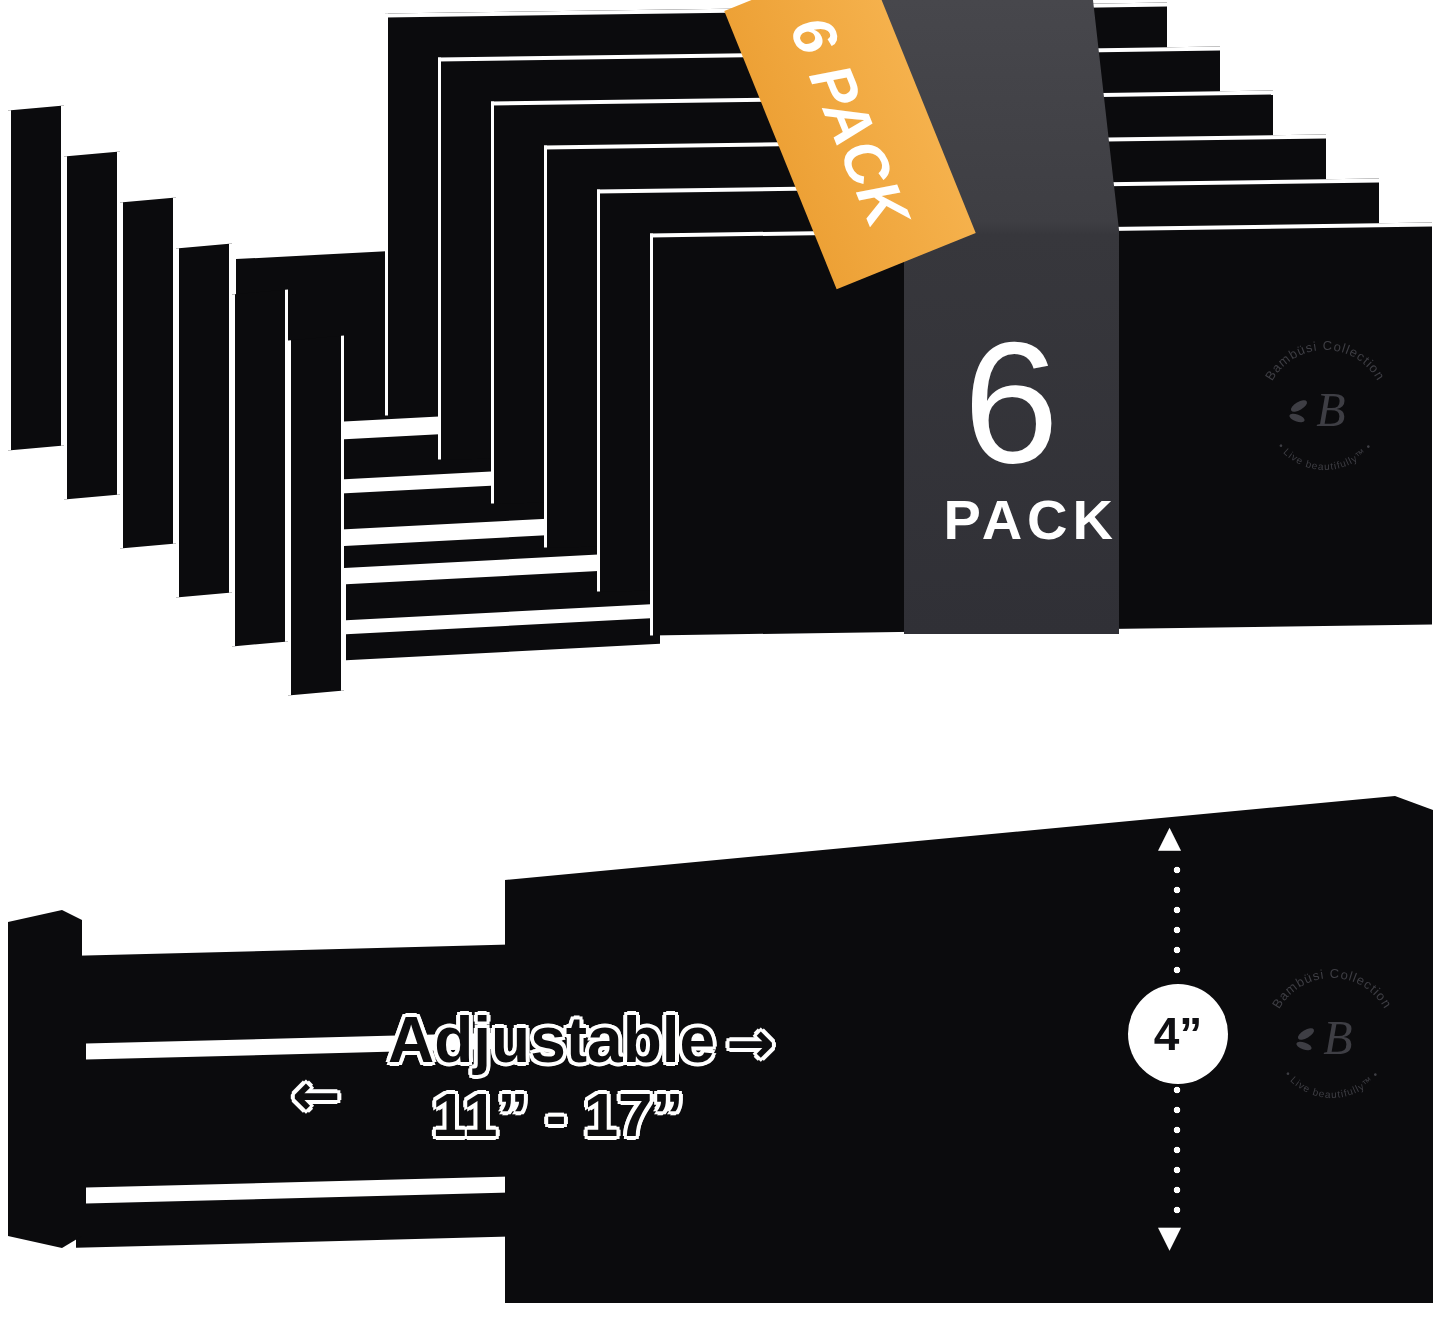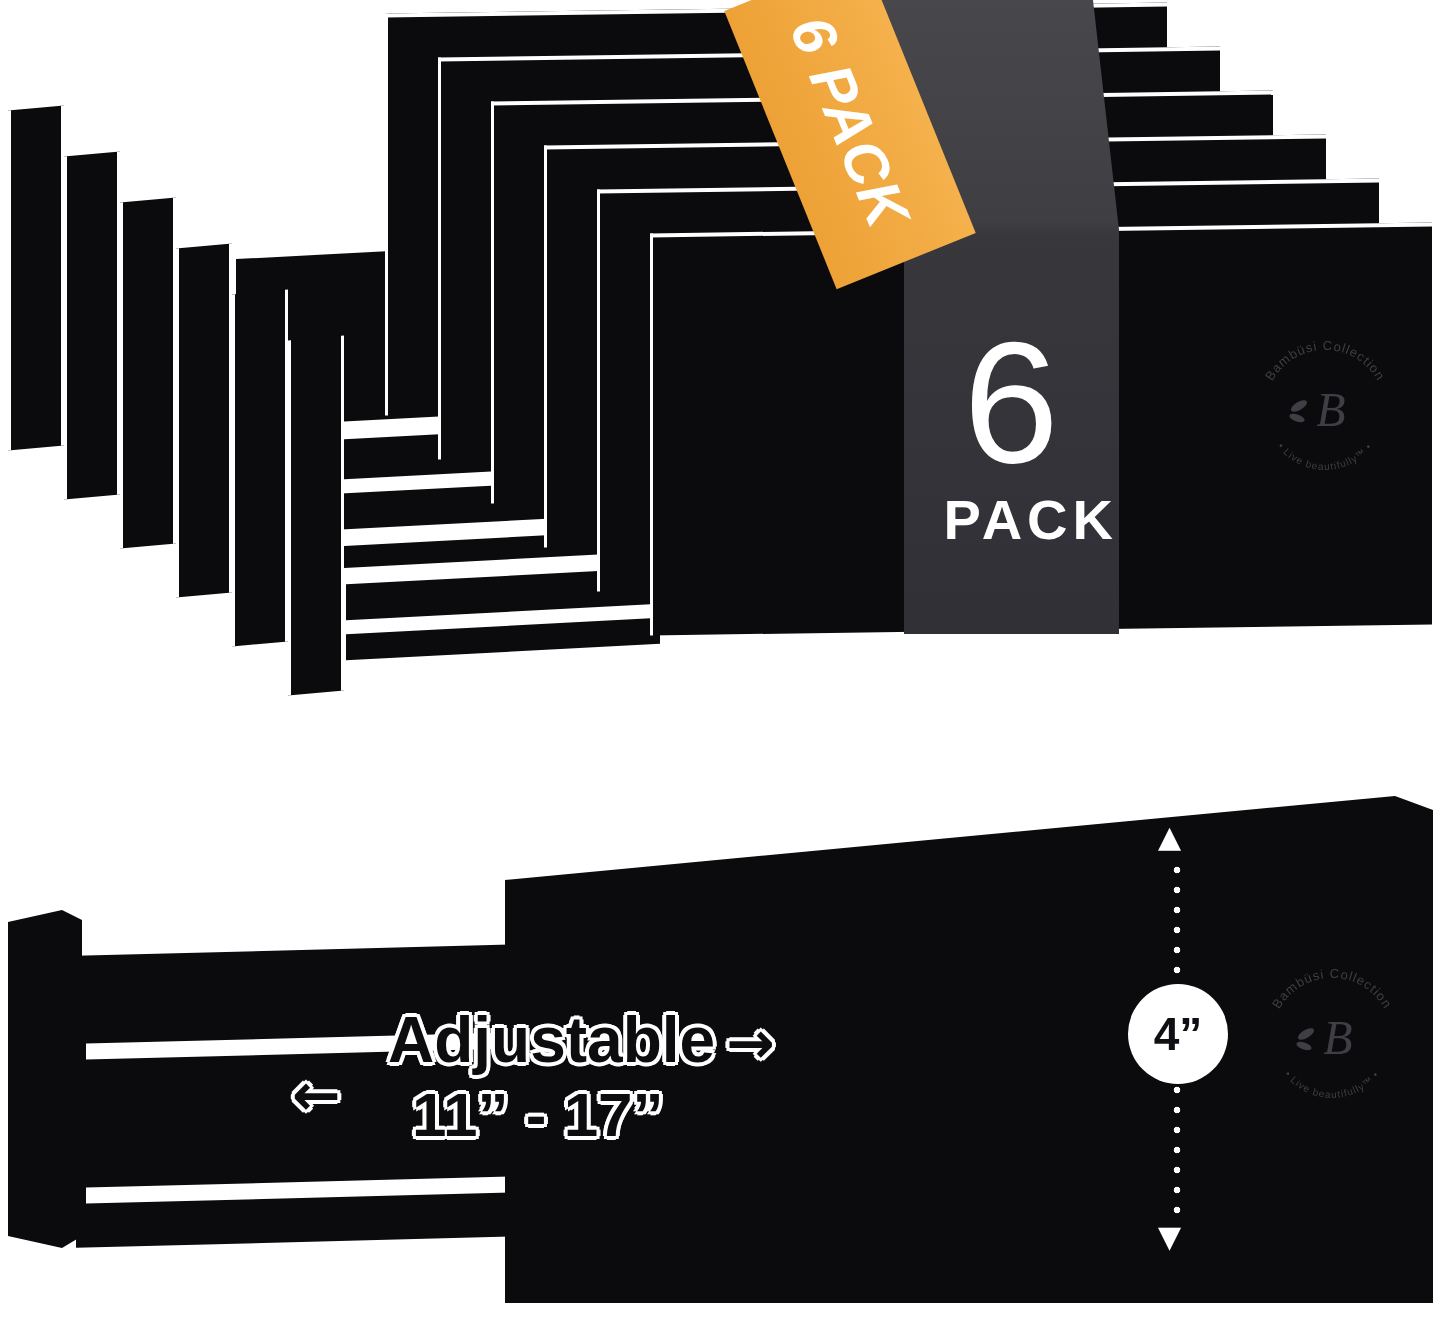--- a/index.html
+++ b/index.html
@@ -155,15 +155,15 @@
       <textPath href="#wmBotArcB" startOffset="50%" text-anchor="middle">• Live beautifully™ •</textPath>
     </text>
     <ellipse cx="64" cy="86" rx="9" ry="4" transform="rotate(-30 64 86)" fill="#3e3e44"></ellipse>
     <ellipse cx="62" cy="98" rx="8" ry="3.5" transform="rotate(20 62 98)" fill="#3e3e44"></ellipse>
     <text x="96" y="106" text-anchor="middle" font-size="48" font-style="italic" font-family="Liberation Serif, serif" fill="#3e3e44">B</text>
   </svg>
 
   <span class="ann halo h-arrow" style="left:292px; top:1066px; font-size:58px;">←</span>
   <span class="ann halo" style="left:388px; top:1008px; font-size:64px;">Adjustable</span>
   <span class="ann halo h-arrow" style="left:726px; top:1014px; font-size:58px;">→</span>
-  <span class="ann halo" style="left:412px; top:1084px; font-size:62px;text-align:right;">11” - 17”</span>
+  <span class="ann halo" style="left:432px; top:1084px; font-size:62px;text-align:right;">11” - 17”</span>
 
 </div>
 
 </body></html>

